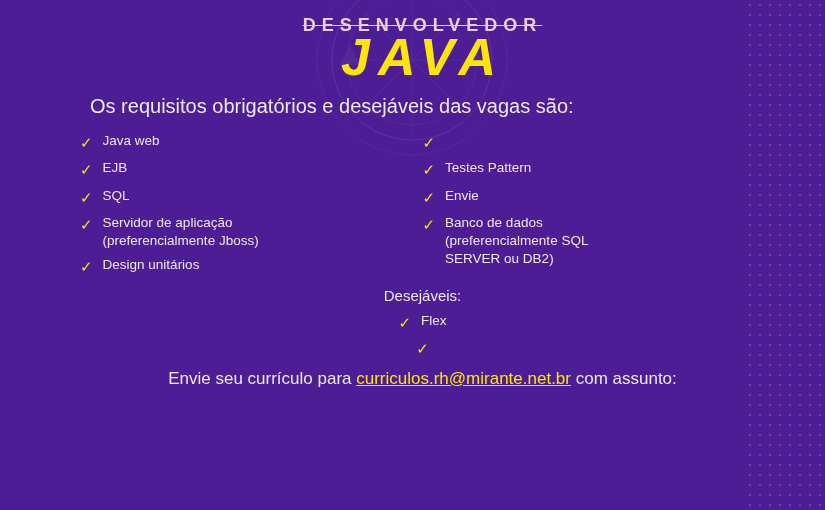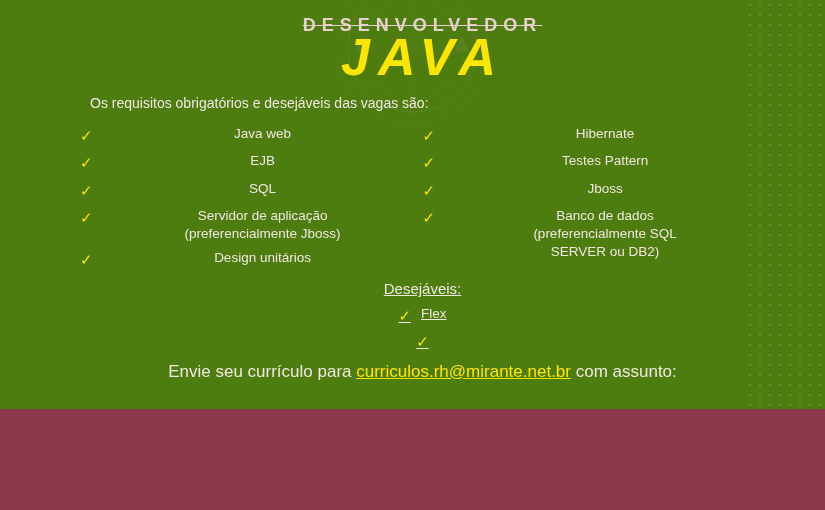--- a/index.html
+++ b/index.html
@@ -6,22 +6,22 @@
     body {
       width: 825px;
       height: 510px;
       overflow: hidden;
       font-family: 'Arial', sans-serif;
       background-color: #8B3A4A;
     }
 
     .page {
       width: 825px;
-      height: 409px;
-      background-color: #4d7c0f;
+      height: 510px;
+      background-color: #4c1d95;
       position: relative;
       overflow: hidden;
       color: #f0e8e0;
     }
 
     
     .bg-dots {
       position: absolute;
       right: 0; top: 0; bottom: 0;
       width: 80px;
@@ -56,21 +56,21 @@
       font-size: 52px;
       font-weight: 900;
       color: #FFE600;
       letter-spacing: 8px;
       line-height: 1.0;
       margin-top: -5px;
       font-style: italic;
     }
 
     .intro-text {
-      font-size: 14px;
+      font-size: 20px;
       color: #f0e8e0;
       margin-bottom: 14px;
       margin-left: 10px;
     }
 
     .requirements-grid {
       display: grid;
       grid-template-columns: 1fr 1fr;
       gap: 0;
       margin-bottom: 10px;
@@ -93,27 +93,25 @@
 
     .checkmark {
       color: #FFE600;
       font-size: 15px;
       margin-top: 1px;
       flex-shrink: 0;
     }
 
     .req-text {
       flex: 1;
-      text-align: center;
     }
 
     .desejavel-section {
       text-align: center;
       margin-top: 8px;
-      text-decoration: underline;
     }
 
     .desejavel-title {
       font-size: 15px;
       color: #f0e8e0;
       margin-bottom: 8px;
     }
 
     .desejavel-items {
       display: flex;
@@ -217,31 +215,30 @@
           <span class="checkmark">✓</span>
           <span class="req-text">Design unitários</span>
         </div>
 
       </div>
 
       <div class="req-column">
 
         <div class="req-item">
           <span class="checkmark">✓</span>
-          <span class="req-text">Hibernate</span>
         </div>
 
         <div class="req-item">
           <span class="checkmark">✓</span>
           <span class="req-text">Testes Pattern</span>
         </div>
 
         <div class="req-item">
           <span class="checkmark">✓</span>
-          <span class="req-text">Jboss</span>
+          <span class="req-text">Envie</span>
         </div>
 
         <div class="req-item">
           <span class="checkmark">✓</span>
           <span class="req-text">Banco de dados<br>(preferencialmente SQL<br>SERVER ou DB2)</span>
         </div>
 
       </div>
 
     </div>

